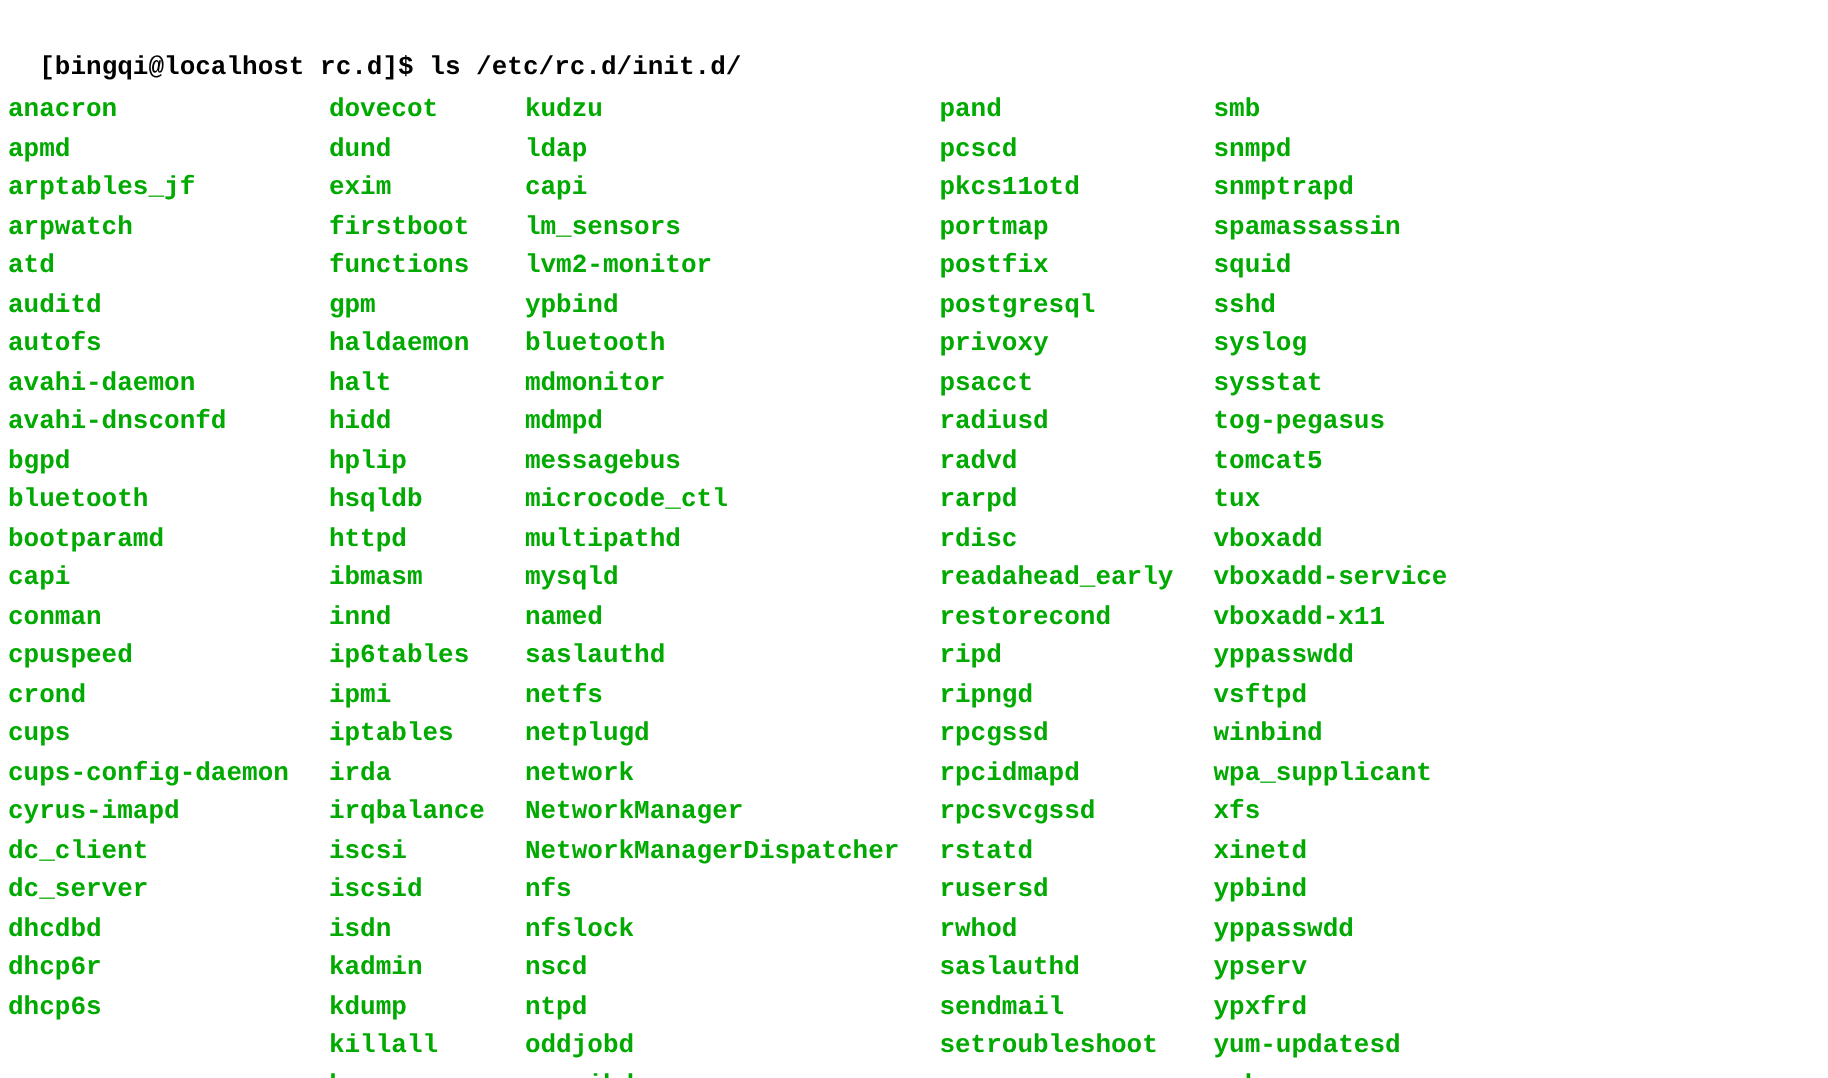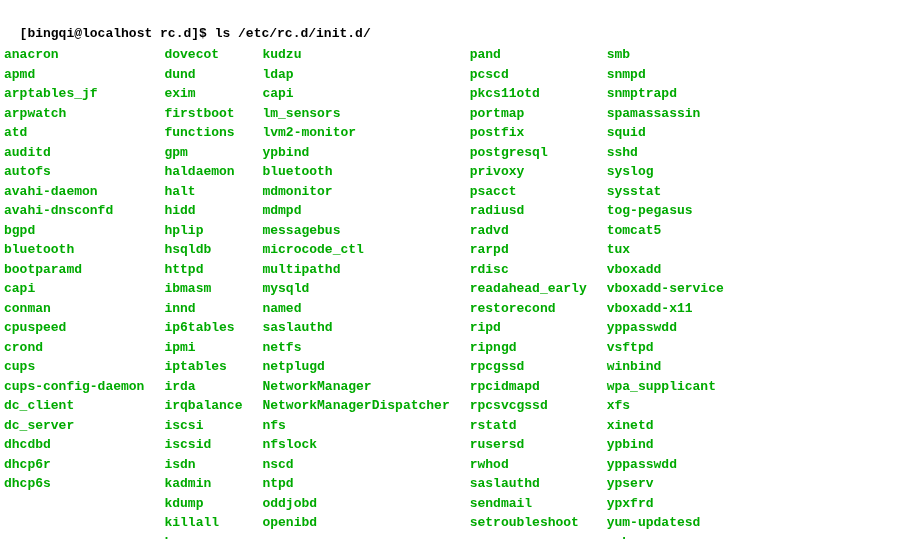--- a/index.html
+++ b/index.html
@@ -52,20 +52,21 @@
       <span class="file-entry">avahi-dnsconfd</span>
       <span class="file-entry">bgpd</span>
       <span class="file-entry">bluetooth</span>
       <span class="file-entry">bootparamd</span>
       <span class="file-entry">capi</span>
       <span class="file-entry">conman</span>
       <span class="file-entry">cpuspeed</span>
       <span class="file-entry">crond</span>
       <span class="file-entry">cups</span>
       <span class="file-entry">cups-config-daemon</span>
+      <span class="file-entry">cyrus-imapd</span>
       <span class="file-entry">dc_client</span>
       <span class="file-entry">dc_server</span>
       <span class="file-entry">dhcdbd</span>
       <span class="file-entry">dhcp6r</span>
       <span class="file-entry">dhcp6s</span>
     </div>
     <div class="column">
       <span class="file-entry">dovecot</span>
       <span class="file-entry">dund</span>
       <span class="file-entry">exim</span>
@@ -104,20 +105,21 @@
       <span class="file-entry">mdmonitor</span>
       <span class="file-entry">mdmpd</span>
       <span class="file-entry">messagebus</span>
       <span class="file-entry">microcode_ctl</span>
       <span class="file-entry">multipathd</span>
       <span class="file-entry">mysqld</span>
       <span class="file-entry">named</span>
       <span class="file-entry">saslauthd</span>
       <span class="file-entry">netfs</span>
       <span class="file-entry">netplugd</span>
+      <span class="file-entry">network</span>
       <span class="file-entry">NetworkManager</span>
       <span class="file-entry">NetworkManagerDispatcher</span>
       <span class="file-entry">nfs</span>
       <span class="file-entry">nfslock</span>
       <span class="file-entry">nscd</span>
       <span class="file-entry">ntpd</span>
       <span class="file-entry">oddjobd</span>
       <span class="file-entry">openibd</span>
     </div>
     <div class="column">

